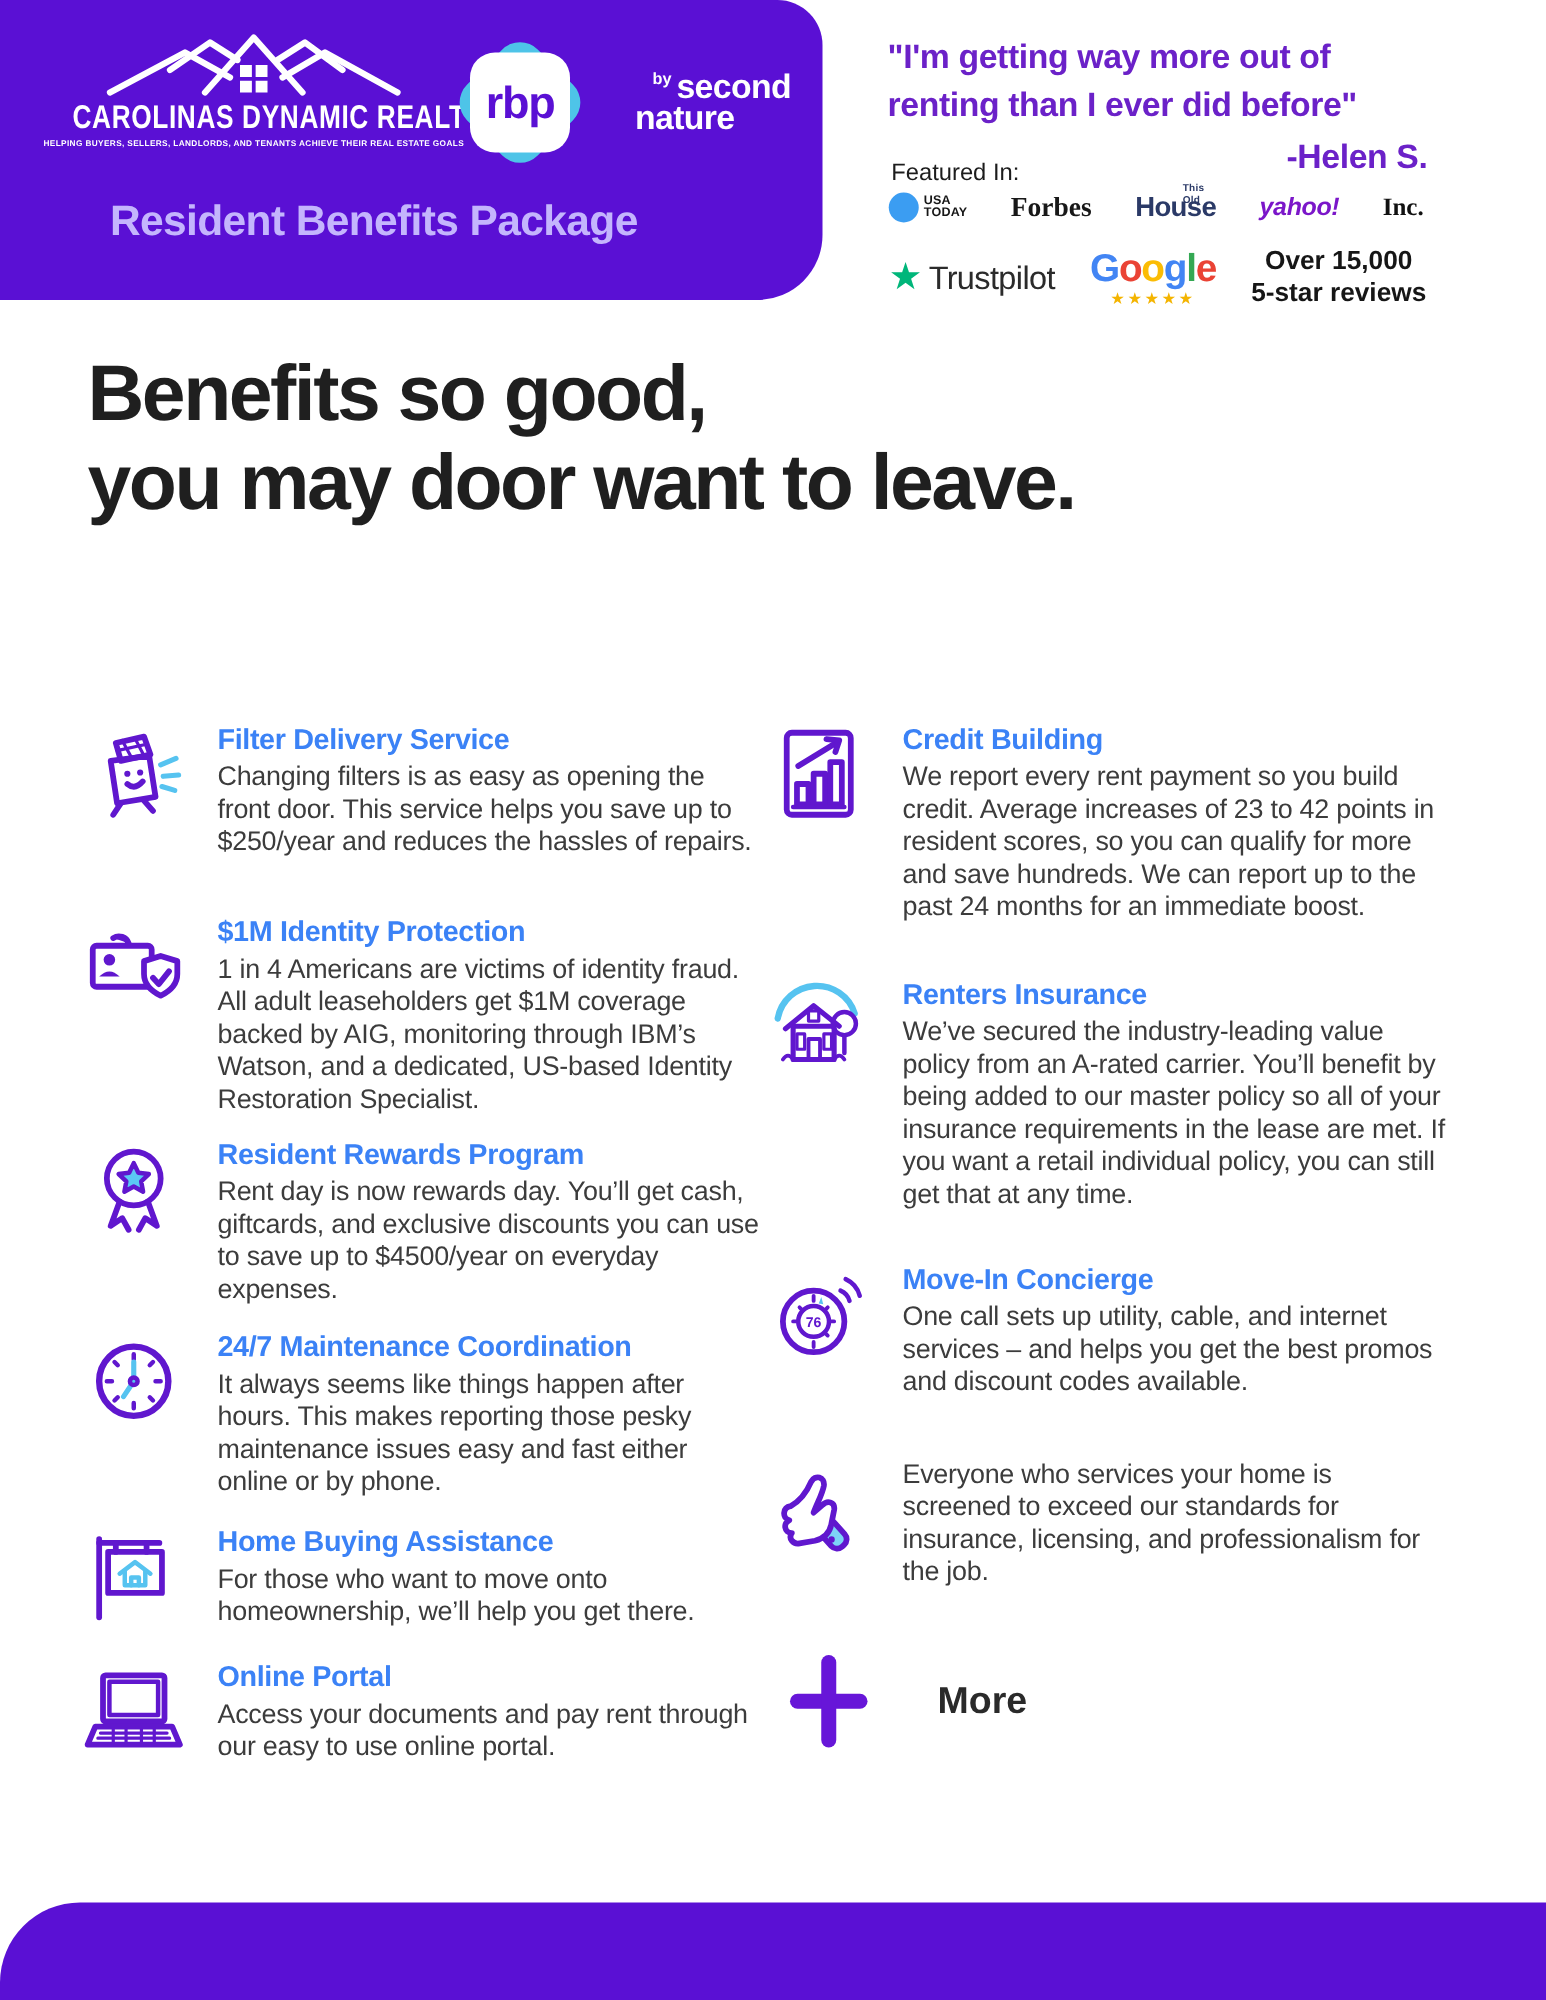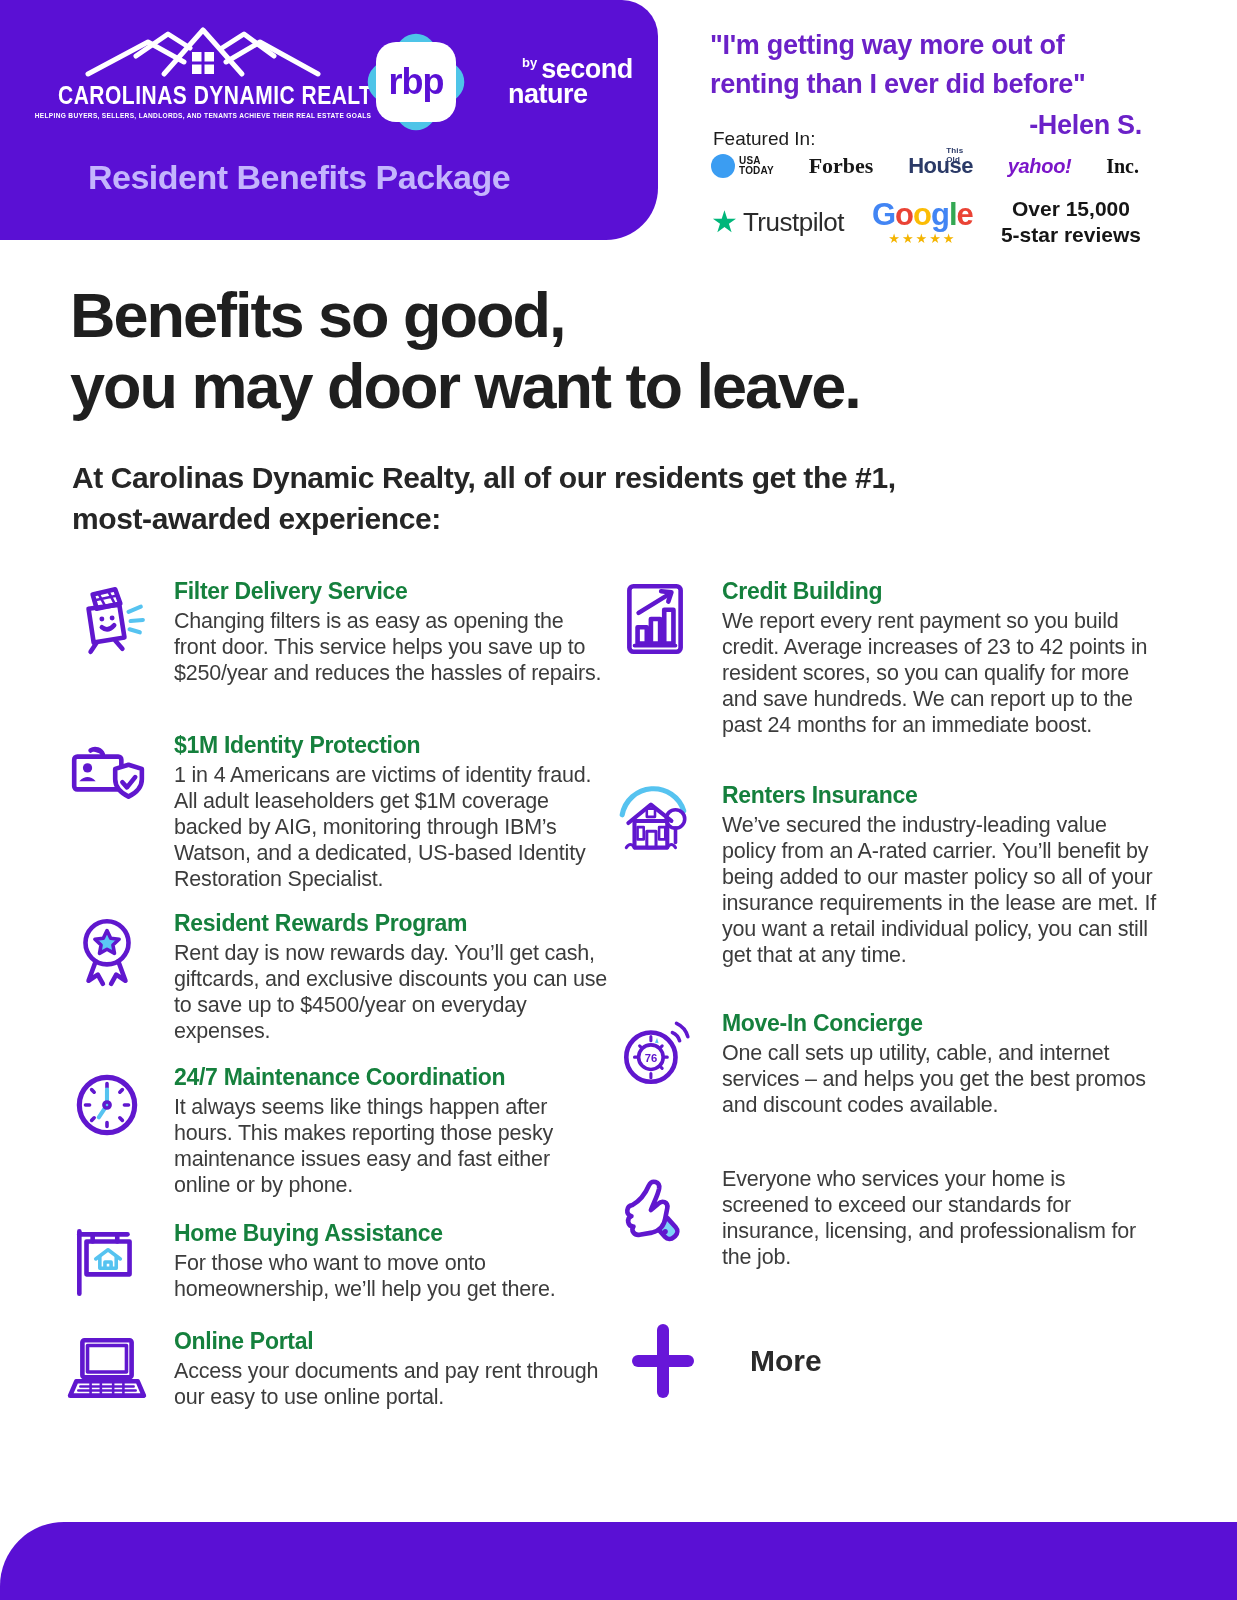--- a/index.html
+++ b/index.html
@@ -61,21 +61,21 @@
 
   
   .hero-title{position:absolute;left:70px;top:280px;font-size:63px;font-weight:bold;color:#1f1f1f;
     line-height:1.13;letter-spacing:-2px;}
   .hero-sub{position:absolute;left:72px;top:458px;font-size:30px;font-weight:bold;color:#262626;line-height:1.35;letter-spacing:-.4px;}
 
   
   .benefit{position:absolute;display:flex;gap:26px;}
   .benefit .icon-box{flex:0 0 82px;width:82px;}
   .benefit .txt{width:434px;}
-  .benefit h3{font-size:23px;font-weight:bold;color:#15803d;letter-spacing:-.3px;margin-bottom:3px;}
+  .benefit h3{font-size:23px;font-weight:bold;color:#3b82f6;letter-spacing:-.3px;margin-bottom:3px;}
   .benefit p{font-size:21.5px;color:var(--body-ink);line-height:1.21;letter-spacing:-.2px;}
 
   .more-row{position:absolute;left:622px;top:1316px;display:flex;align-items:center;gap:46px;}
   .more-label{font-size:30px;font-weight:bold;color:#2a2a2a;}
 
   
   .footer-bar{position:absolute;left:0;bottom:0;width:1237px;height:78px;background:var(--purple);
     border-top-left-radius:64px;}
 
   svg{display:block;}
@@ -153,24 +153,20 @@
     <div class="review-count">
       <div>Over 15,000</div>
       <div>5-star reviews</div>
     </div>
   </div>
 
   <h1 class="hero-title">
     <span>Benefits so good,</span><br>
     <span>you may door want to leave.</span>
   </h1>
-  <div class="hero-sub">
-    <span>At Carolinas Dynamic Realty, all of our residents get the #1,</span><br>
-    <span>most-awarded experience:</span>
-  </div>
 
   <div class="benefit" style="left:66px;top:578px;">
     <div class="icon-box">
       <svg width="82" height="82" viewBox="0 0 80 80" fill="none" stroke="#6017CE" stroke-width="4.5" stroke-linecap="round" stroke-linejoin="round">
         <path d="M26 16 L48 11 L53 25 L30 30 Z"></path>
         <path d="M31 14 L38 27 M41 12.5 L47 24 M27 22 L50 17" stroke-width="2.5"></path>
         <path d="M22 30 L52 26 L57 58 L27 63 Z"></path>
         <circle cx="35" cy="40" r="2.4" fill="#6017CE" stroke="none"></circle>
         <circle cx="45" cy="39" r="2.4" fill="#6017CE" stroke="none"></circle>
         <path d="M35 48 Q41 53 47 46"></path>

